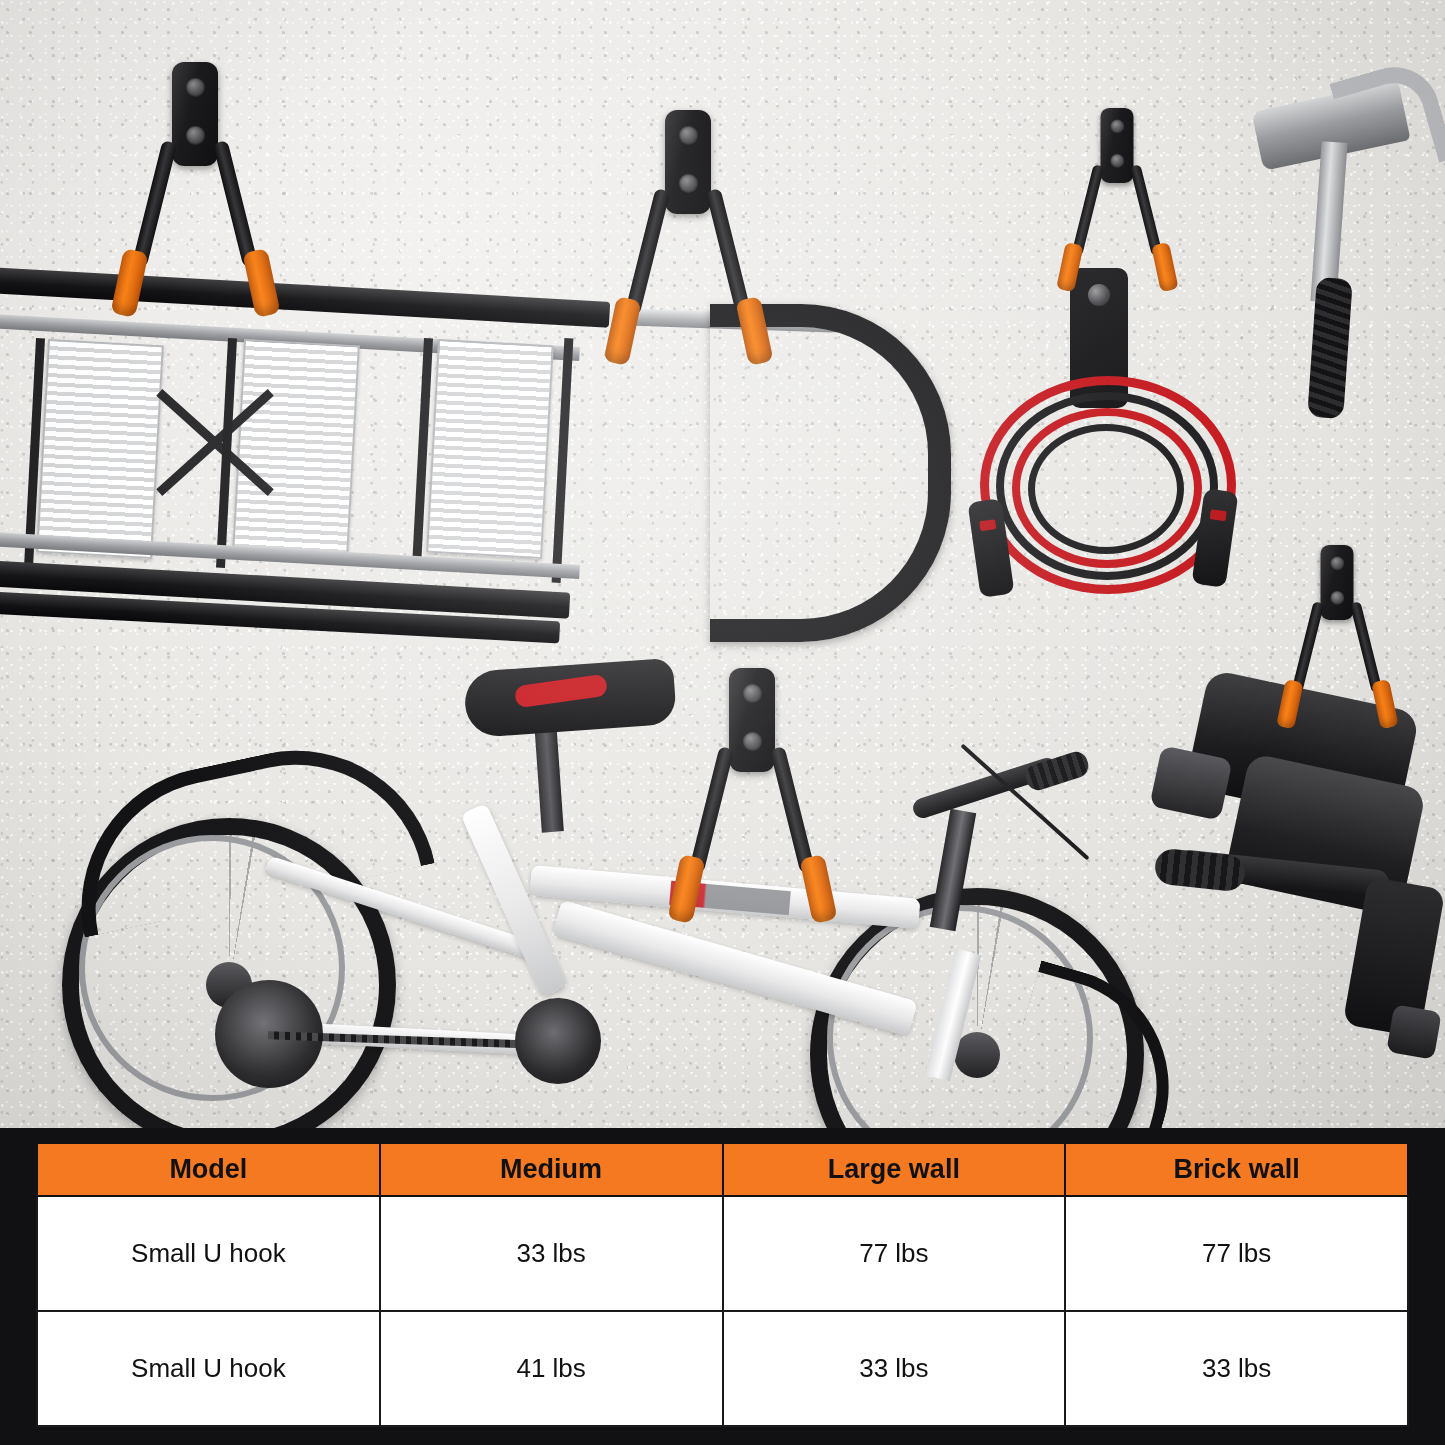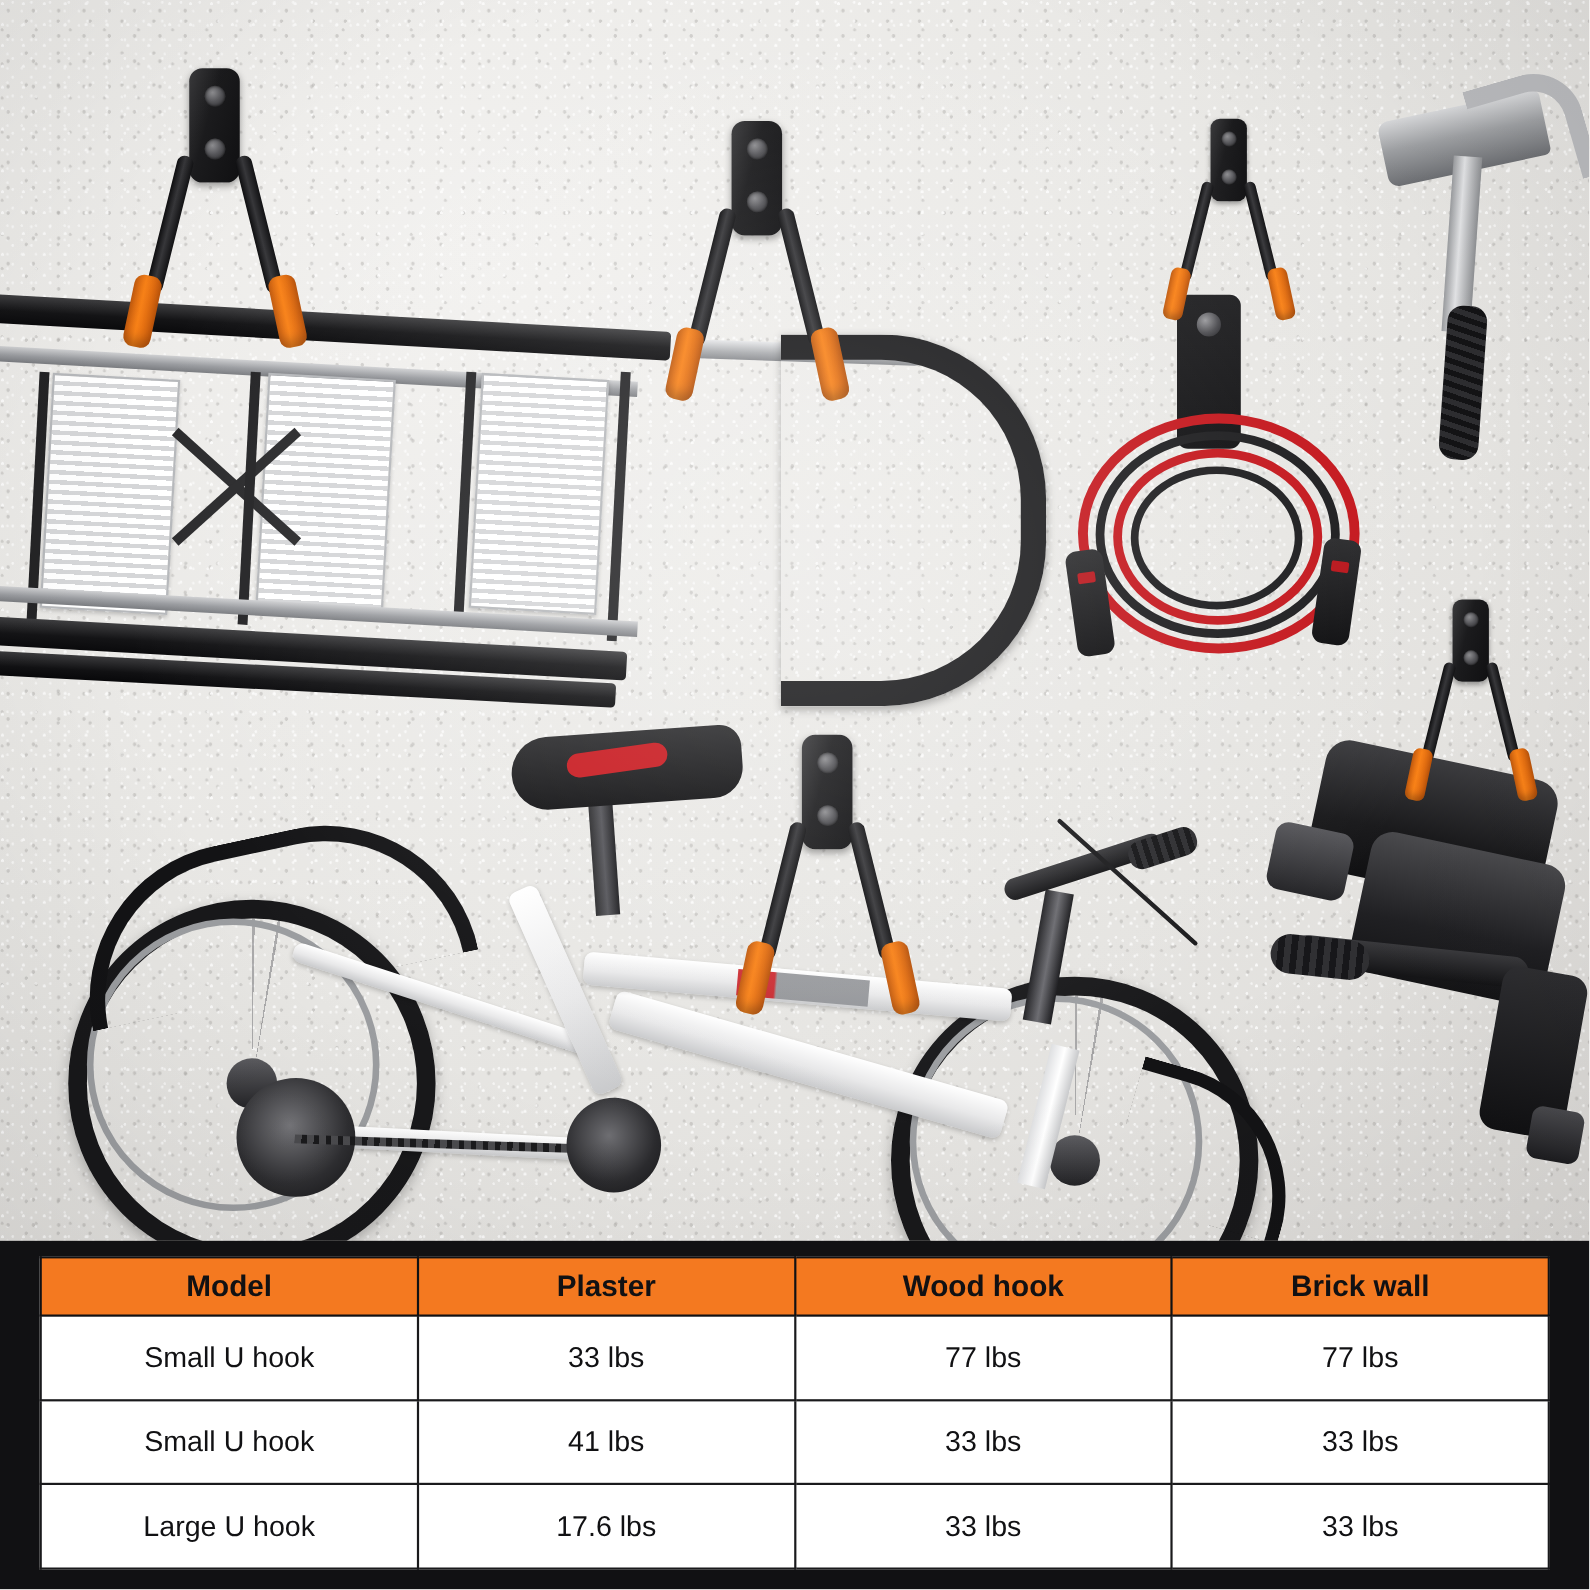--- a/index.html
+++ b/index.html
@@ -768,41 +768,35 @@
     </div>
 
     <div class="vignette"></div>
   </div>
 
   <div class="table-wrap">
     <table class="spec">
       <thead>
         <tr>
           <th>Model</th>
-          <th>Plaster</th>
-          <th>Wood hook</th>
+          <th>Medium</th>
+          <th>Large wall</th>
           <th>Brick wall</th>
         </tr>
       </thead>
       <tbody>
         <tr>
           <td>Small U hook</td>
           <td>33 lbs</td>
           <td>77 lbs</td>
           <td>77 lbs</td>
         </tr>
         <tr>
           <td>Small U hook</td>
           <td>41 lbs</td>
           <td>33 lbs</td>
           <td>33 lbs</td>
         </tr>
-        <tr>
-          <td>Large U hook</td>
-          <td>17.6 lbs</td>
-          <td>33 lbs</td>
-          <td>33 lbs</td>
-        </tr>
       </tbody>
     </table>
   </div>
 
 </div>
 
 </body></html>

